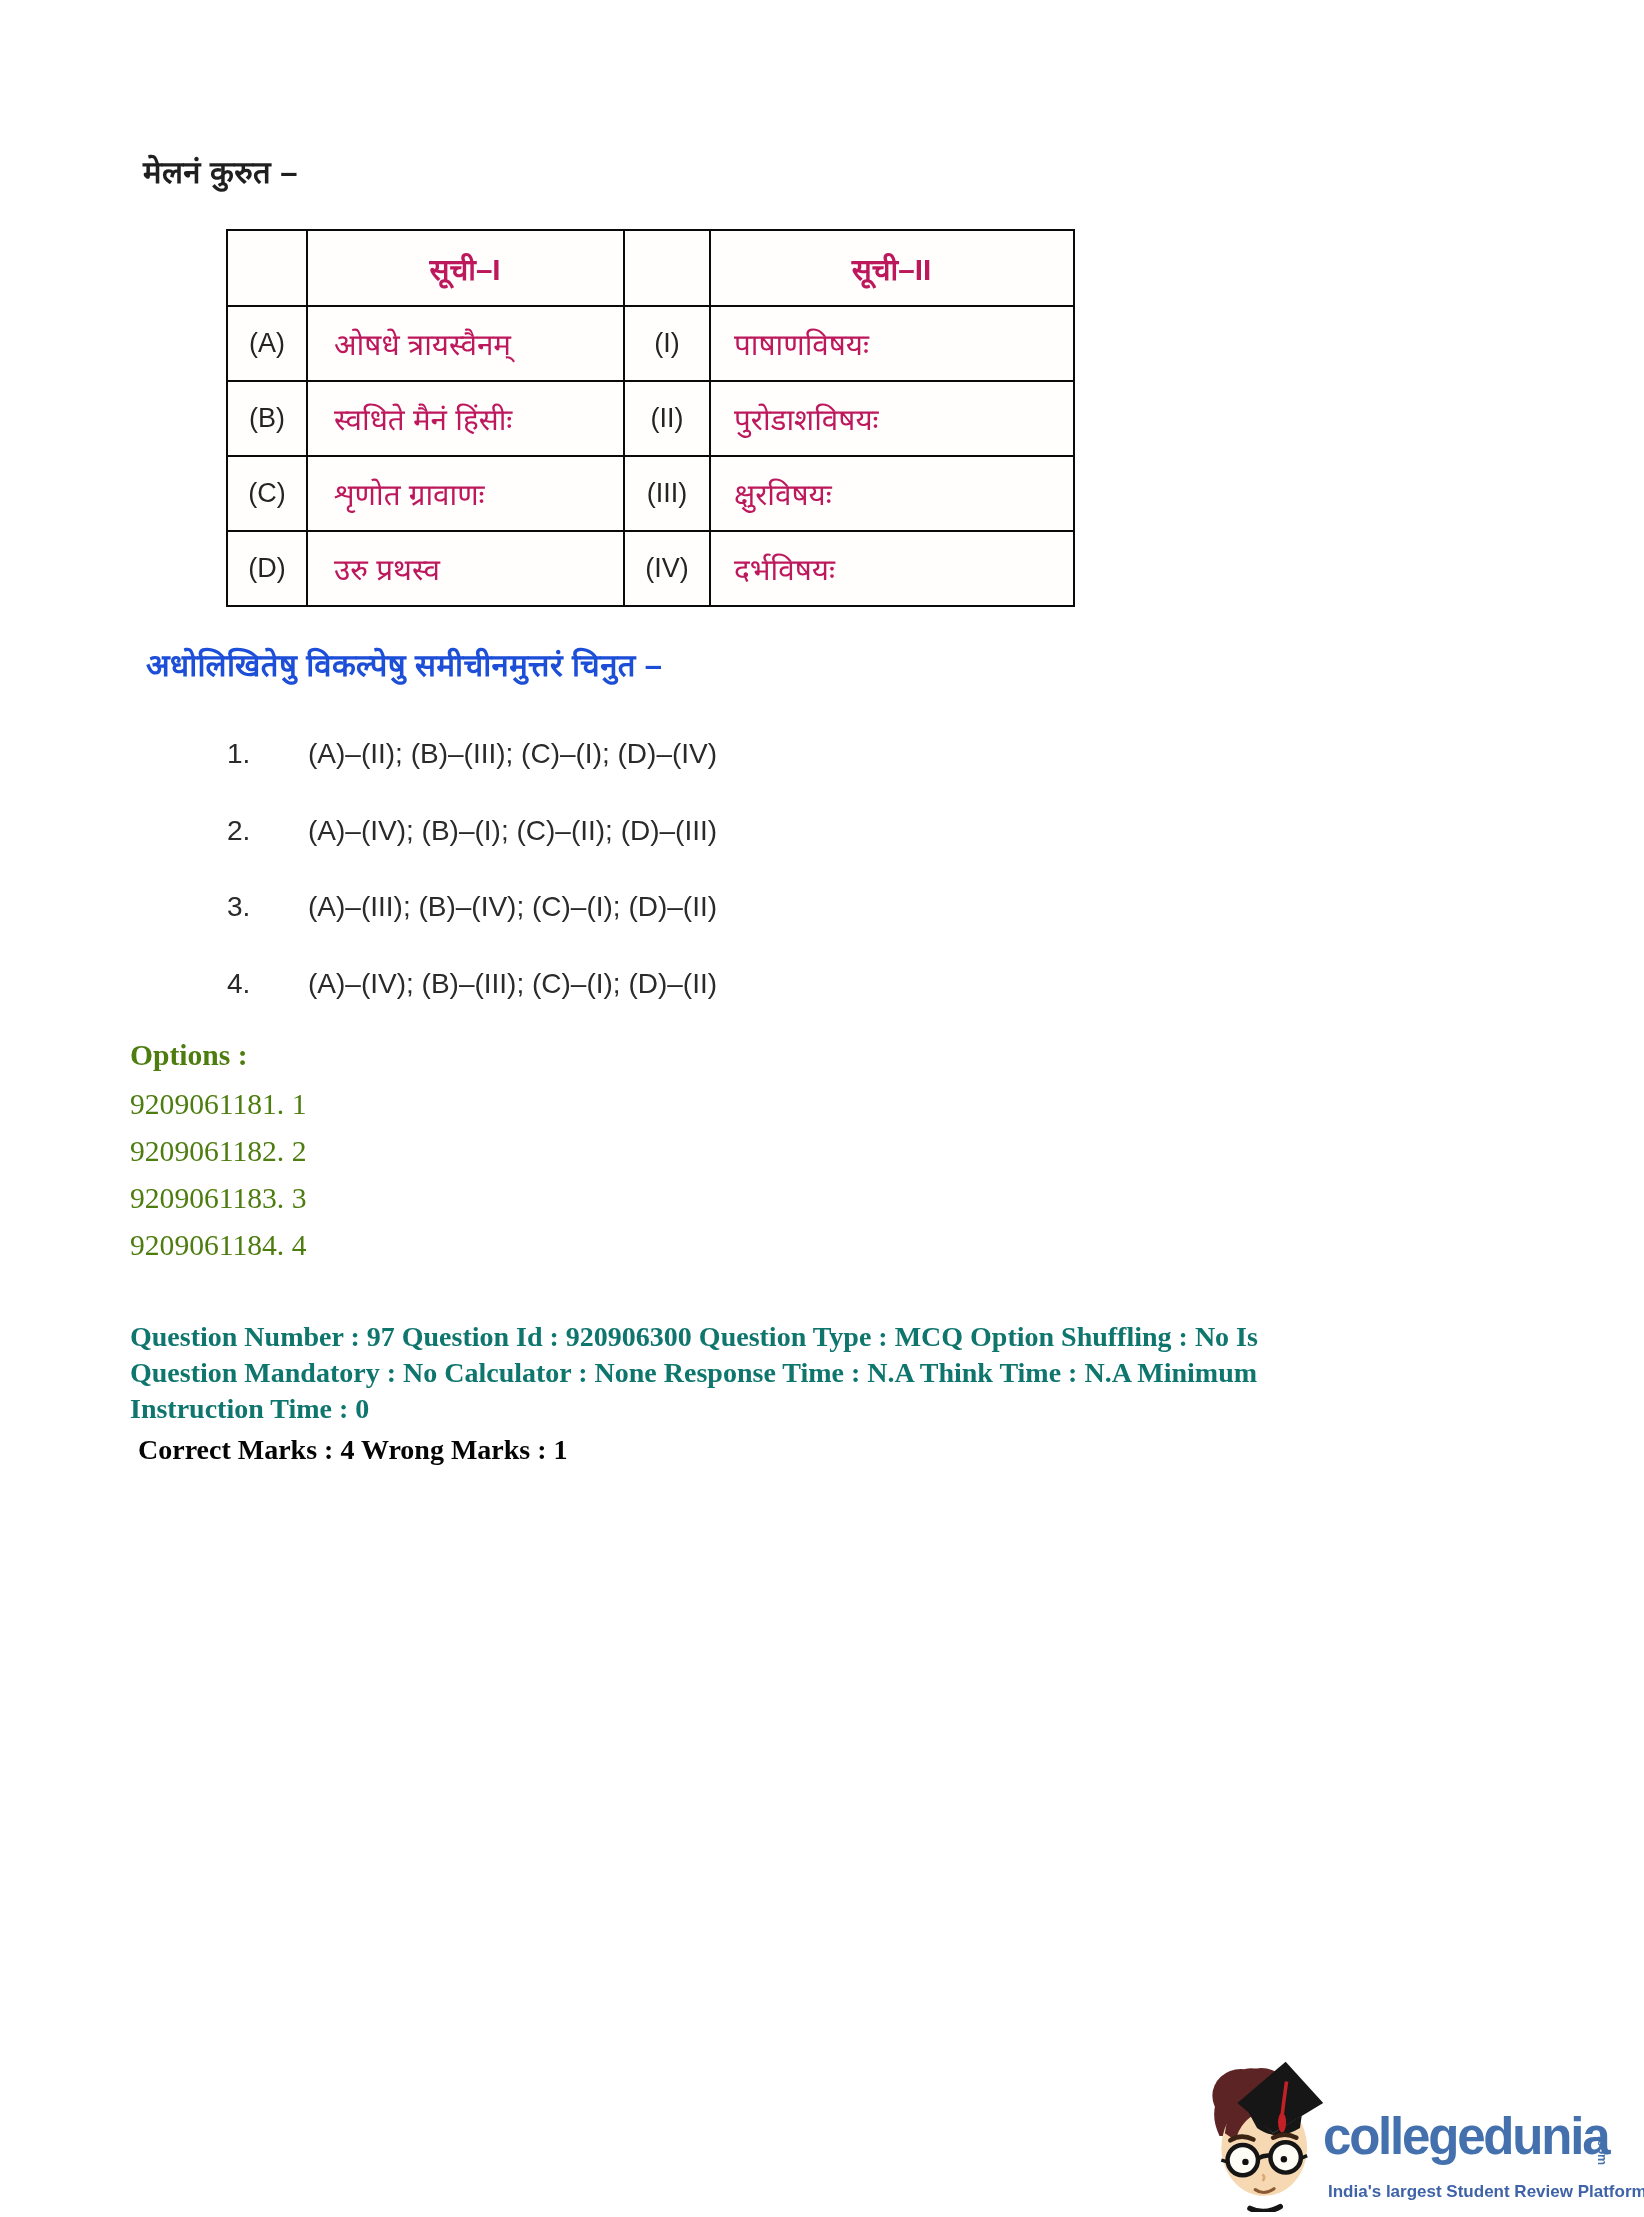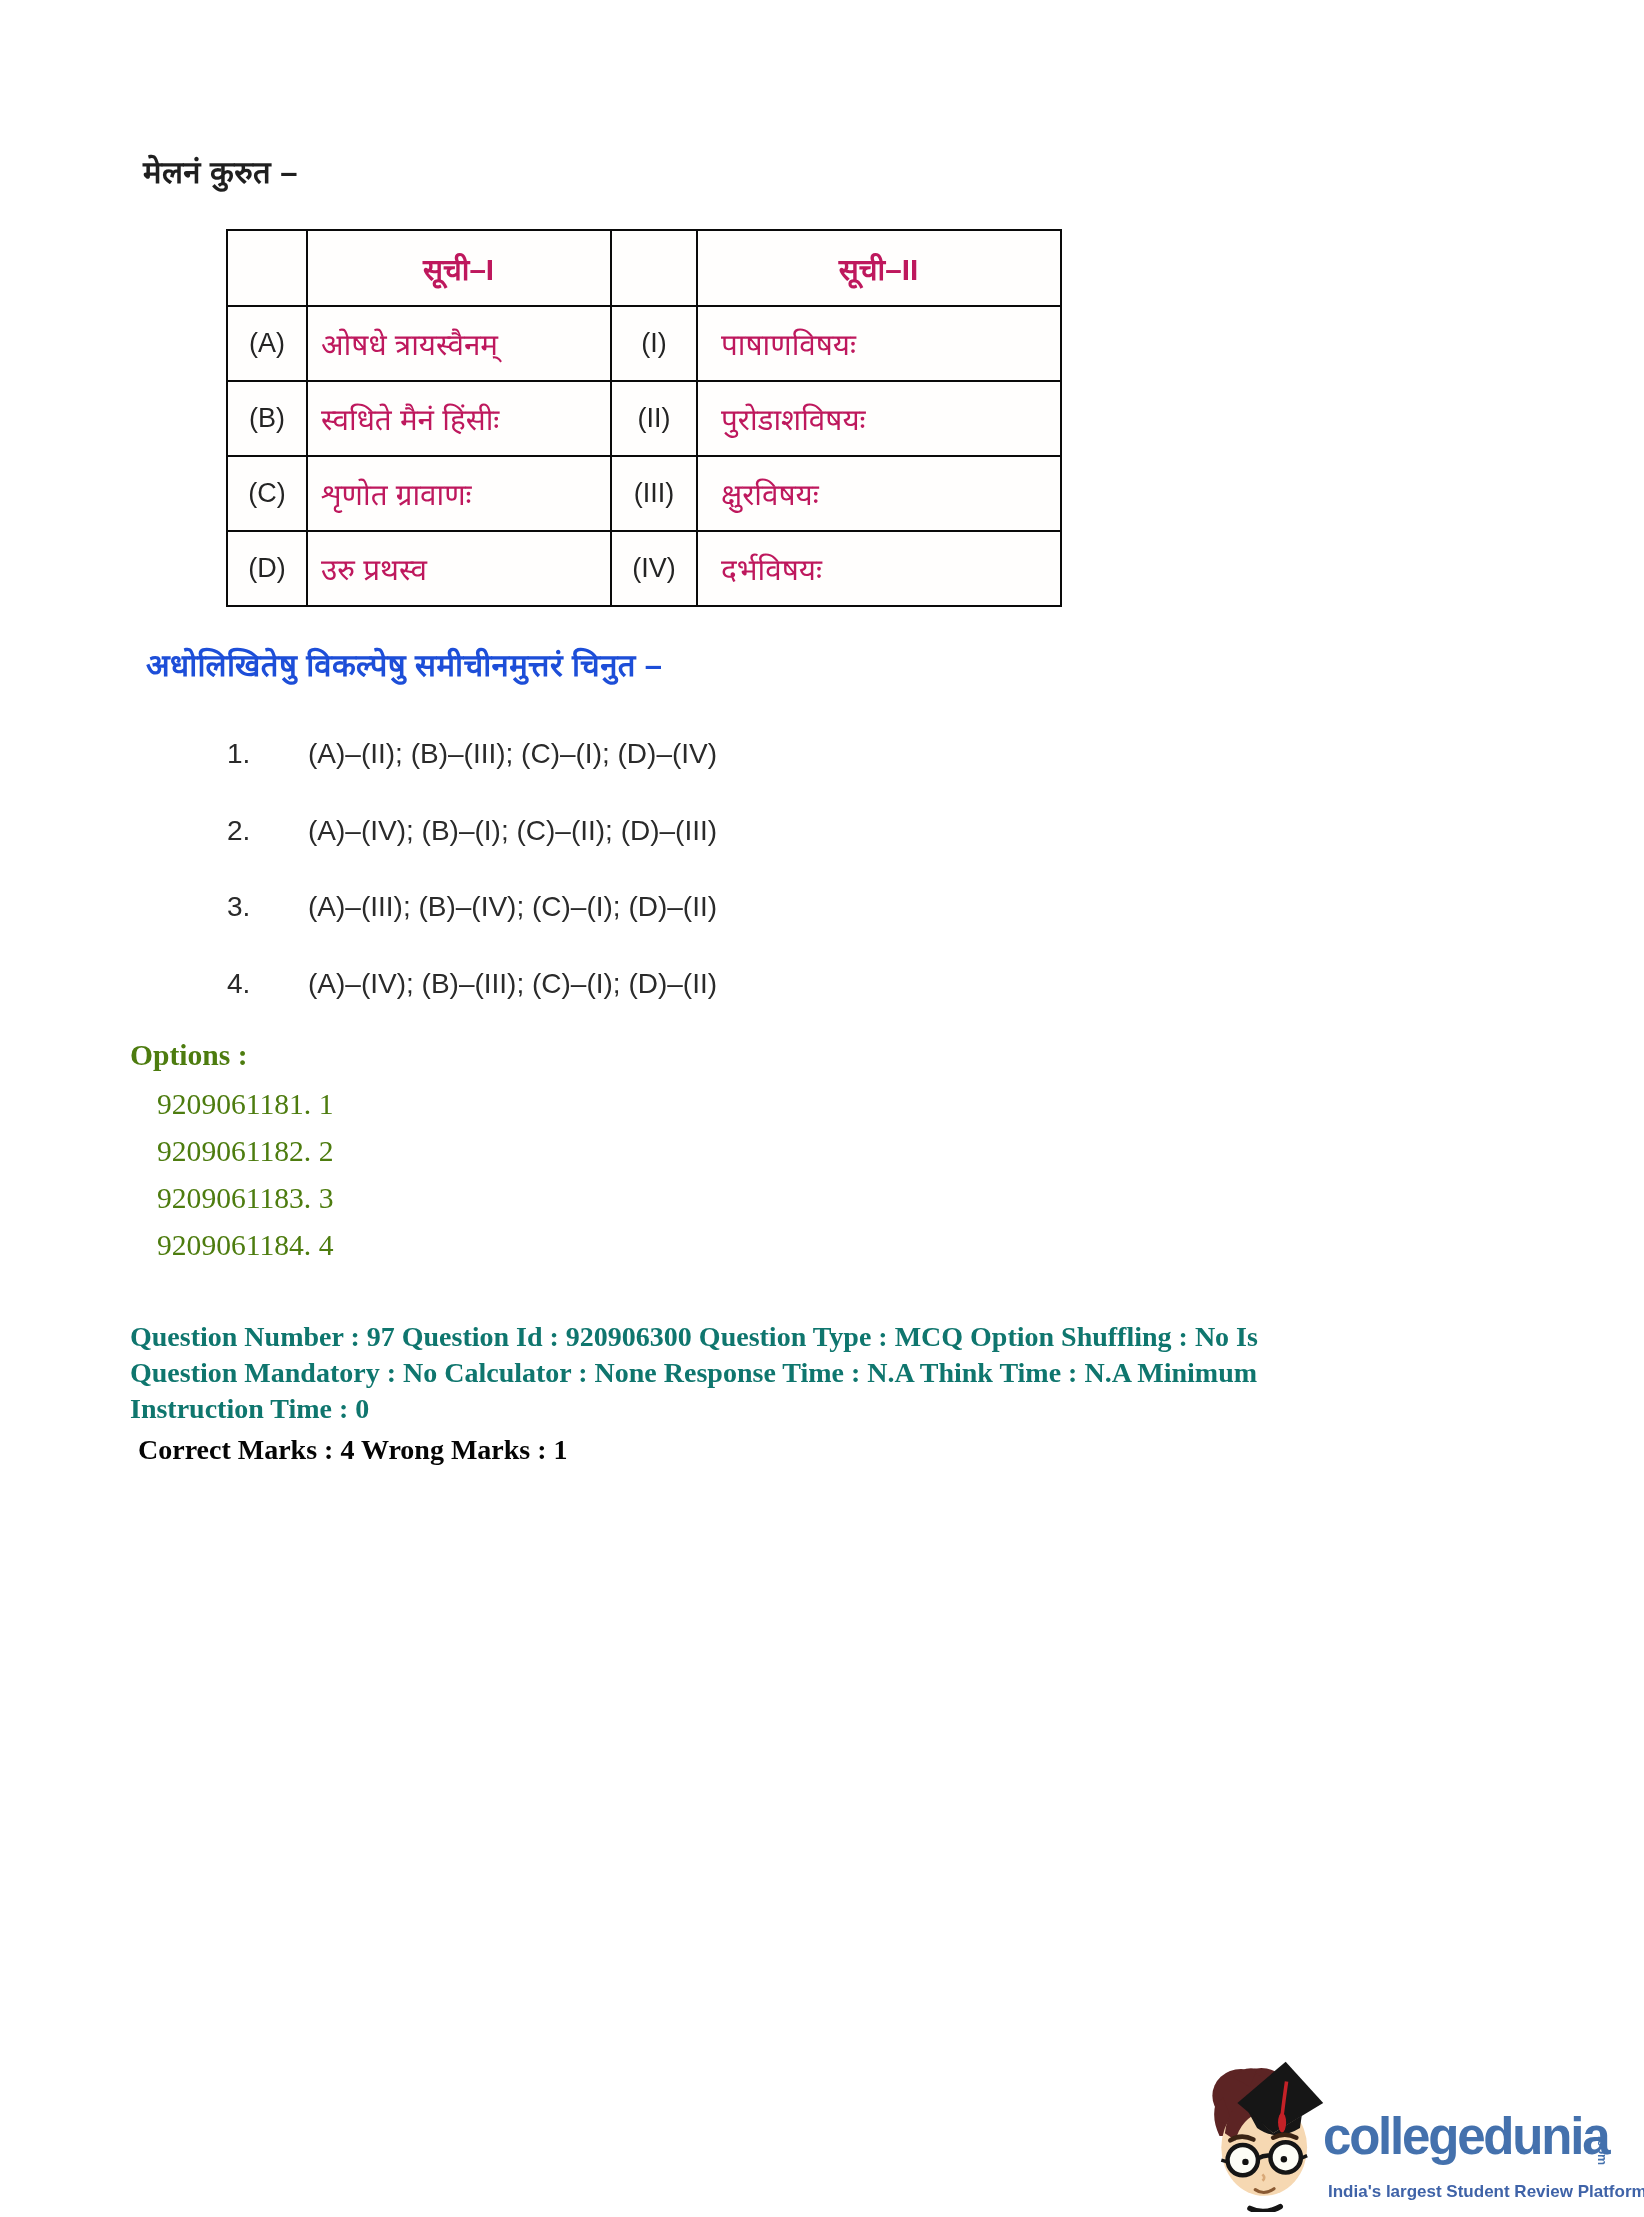--- a/index.html
+++ b/index.html
@@ -26,38 +26,38 @@
     position:absolute; left:226px; top:229px;
     border-collapse:collapse; table-layout:fixed;
   }
   .match-table td{
     border:2.7px solid #0a0a0a;
     vertical-align:middle;
     font-size:29.6px; color:#be185d;
     background:#fffefd;
   }
   .match-table .c-label{width:76px; text-align:center; font-size:27px; color:#242424;}
-  .match-table .c-list1{width:288px; padding-left:13px;}
+  .match-table .c-list1{width:288px; padding-left:26px;}
   .match-table .c-num{width:82px; text-align:center; font-size:27px; color:#242424;}
   .match-table .c-list2{width:338px; padding-left:23px;}
   .match-table .hdr td{height:72px; text-align:center; font-weight:600; font-size:29.6px; padding-left:0;}
   .match-table .row td{height:71px;}
   
   .choice-row{
     position:absolute; left:227px;
     font-size:28px; color:#2a2a2a; white-space:nowrap;
   }
   .choice-num{display:inline-block; width:81px;}
   
   .options-block{
     position:absolute; left:130px; top:1039px;
     font-family:"Liberation Serif", serif; color:#4d7c0f;
   }
   .options-title{font-size:29.6px; font-weight:bold; margin-bottom:9px;}
-  .options-item{font-size:29.6px; line-height:47px;margin-left:27px;}
+  .options-item{font-size:29.6px; line-height:47px;}
   .meta-block{
     position:absolute; left:130px; top:1319px; width:1308px;
     font-family:"Liberation Serif", serif; color:#0f766e;
     font-weight:bold; font-size:28px; line-height:36px;
   }
   .meta-marks{
     position:absolute; left:138px; top:1434px;
     font-family:"Liberation Serif", serif; color:#050505;
     font-weight:bold; font-size:28px;
   }

